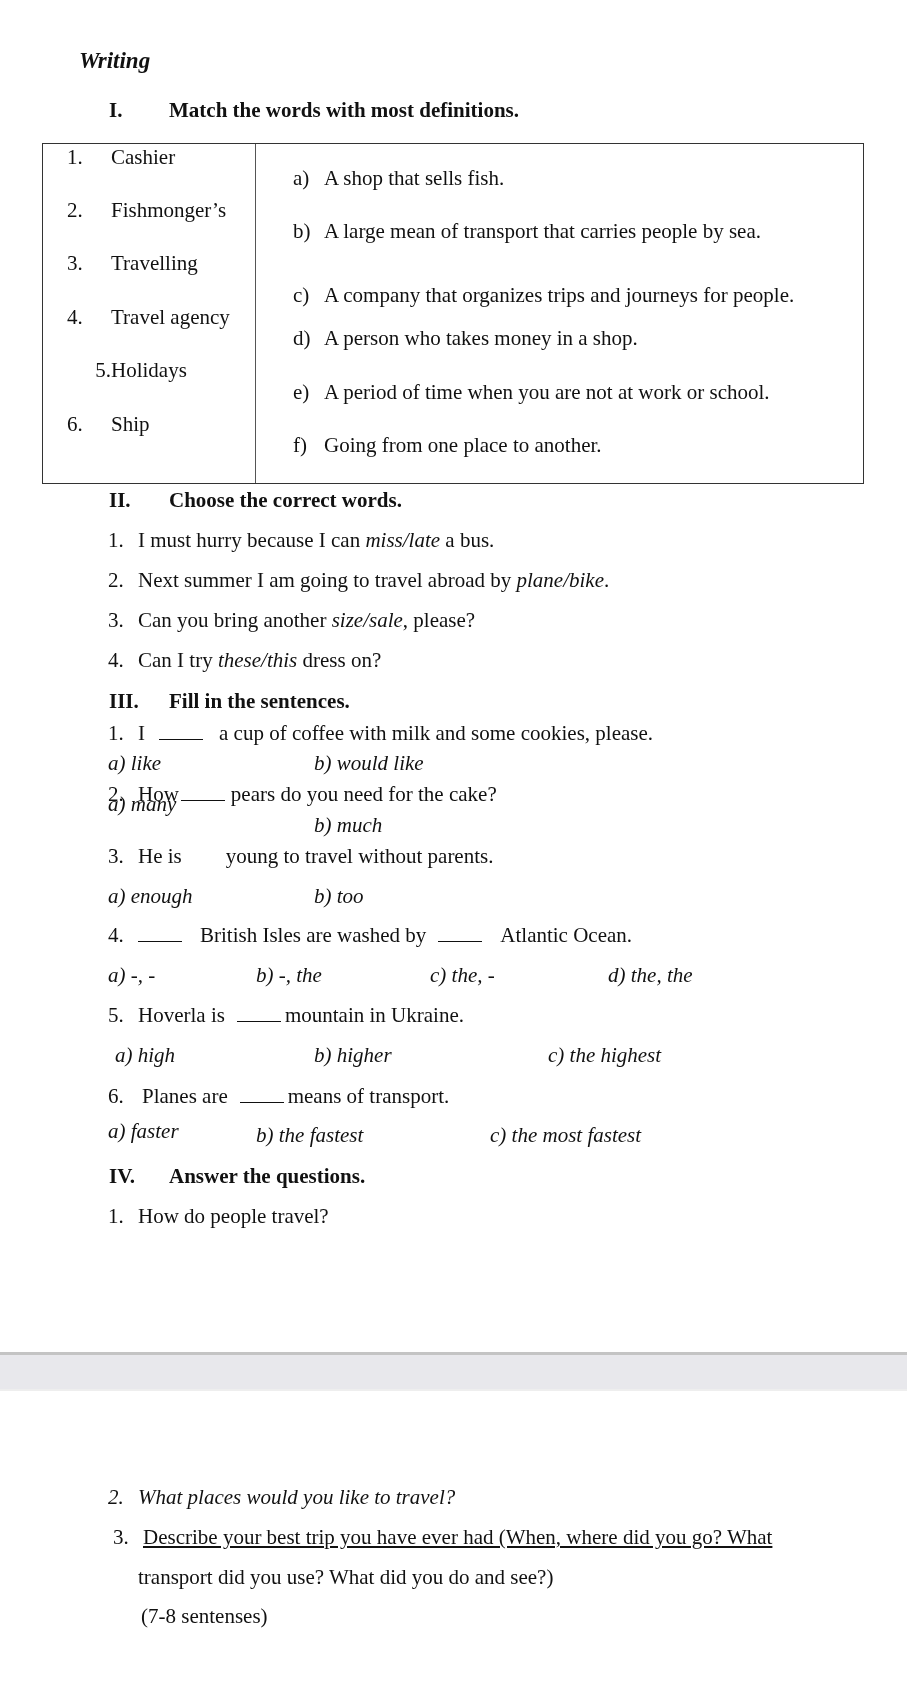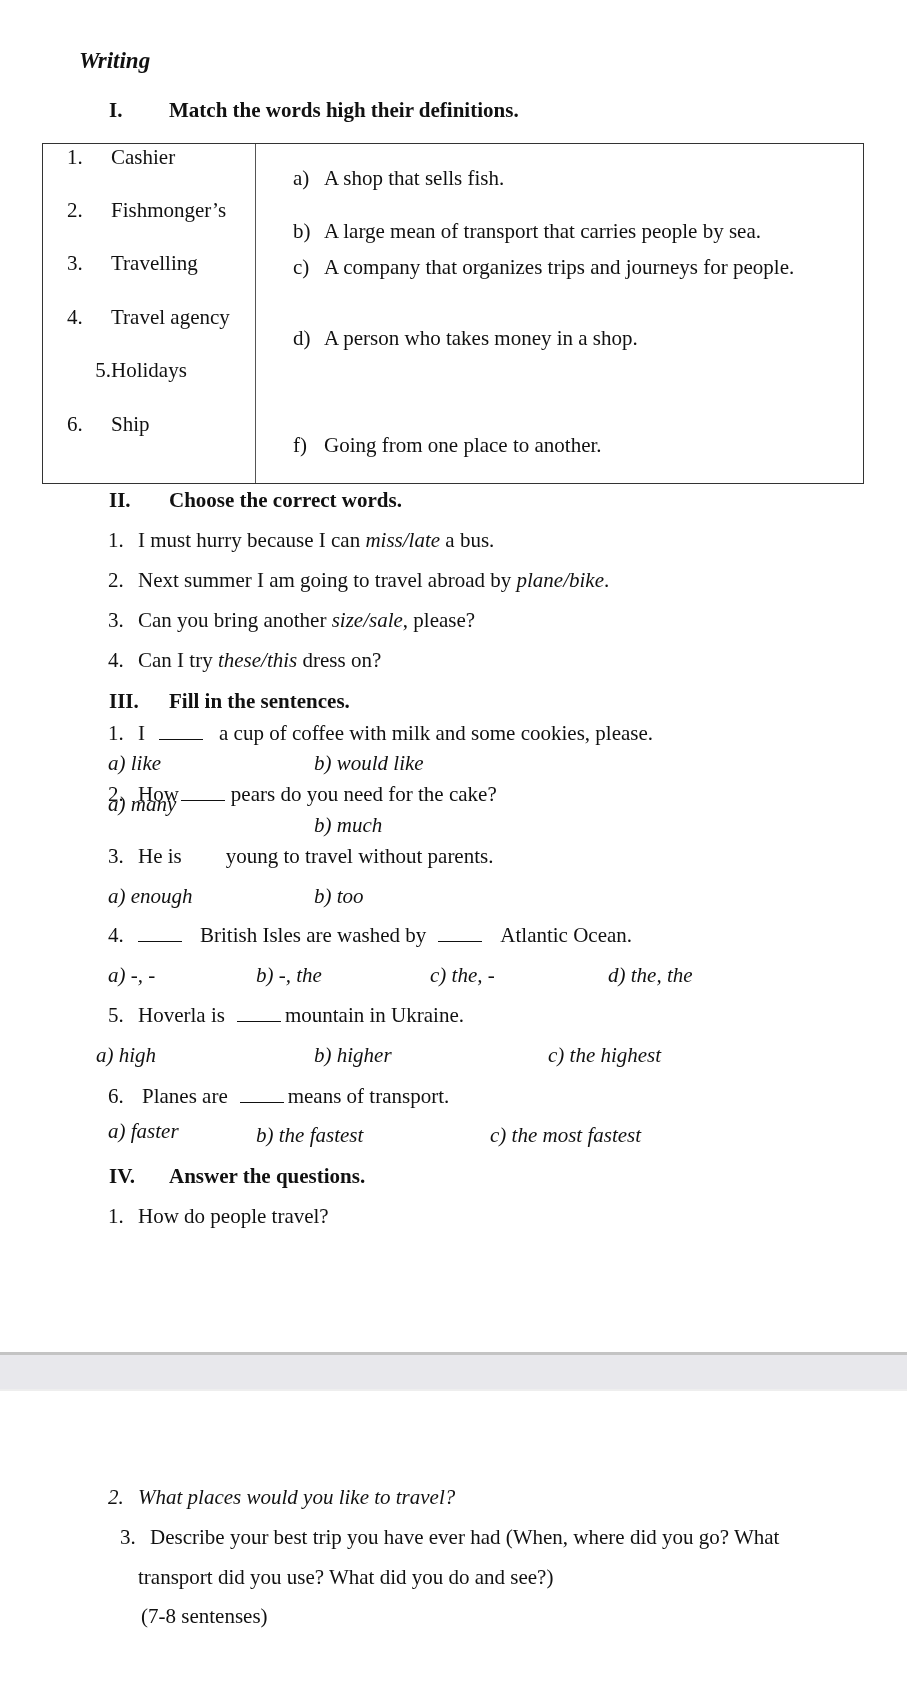--- a/index.html
+++ b/index.html
@@ -35,36 +35,37 @@
     background: #e8e8ec; border-top: 3px solid #c4c4c4; box-sizing: border-box;
     border-bottom: 2px solid #eeeeee;
   }
 </style>
 </head>
 <body>
 
 <div class="abs" id="title">Writing</div>
 
 <div class="abs t b" style="left:109px; top:98px;">
-  <span class="sec-num">I.</span><span>Match the words high their definitions.</span>
+  <span class="sec-num">I.</span><span>Match the words with most definitions.</span>
 </div>
 
 <div id="match-table">
   <div id="match-divider"></div>
   <div class="word-item" style="top:1px;"><span class="n">1.</span><span>Cashier</span></div>
   <div class="word-item" style="top:54px;"><span class="n">2.</span><span>Fishmonger’s</span></div>
   <div class="word-item" style="top:107px;"><span class="n">3.</span><span>Travelling</span></div>
   <div class="word-item" style="top:161px;"><span class="n">4.</span><span>Travel agency</span></div>
   <div class="word-item" style="top:214px;text-align:right;"><span class="n">5.</span><span>Holidays</span></div>
   <div class="word-item" style="top:268px;"><span class="n">6.</span><span>Ship</span></div>
 
   <div class="def-item" style="top:22px;"><span class="n">a)</span><span>A shop that sells fish.</span></div>
   <div class="def-item" style="top:75px;"><span class="n">b)</span><span>A large mean of transport that carries people by sea.</span></div>
-  <div class="def-item" style="top:111px;"><span class="n">c)</span><span>A company that organizes trips and journeys for people.</span></div>
+  <div class="def-item" style="top:139px;"><span class="n">c)</span><span>A company that organizes trips and journeys for people.</span></div>
   <div class="def-item" style="top:182px;"><span class="n">d)</span><span>A person who takes money in a shop.</span></div>
+  <div class="def-item" style="top:236px;"><span class="n">e)</span><span>A period of time when you are not at work or school.</span></div>
   <div class="def-item" style="top:289px;font-family:Liberation Serif, serif;"><span class="n">f)</span><span>Going from one place to another.</span></div>
 </div>
 
 <div class="abs t b" style="left:109px; top:488px;">
   <span class="sec-num">II.</span><span>Choose the correct words.</span>
 </div>
 <div class="abs t" style="left:108px; top:528px;"><span style="display:inline-block;width:30px">1.</span><span>I must hurry because I can </span><span class="i">miss/late</span><span> a bus.</span></div>
 <div class="abs t" style="left:108px; top:568px;"><span style="display:inline-block;width:30px">2.</span><span>Next summer I am going to travel abroad by </span><span class="i">plane/bike</span><span>.</span></div>
 <div class="abs t" style="left:108px; top:608px;"><span style="display:inline-block;width:30px">3.</span><span>Can you bring another </span><span class="i">size/sale</span><span>, please?</span></div>
 <div class="abs t" style="left:108px; top:648px;"><span style="display:inline-block;width:30px">4.</span><span>Can I try </span><span class="i">these/this</span><span> dress on?</span></div>
@@ -85,32 +86,32 @@
 <div class="abs t i" style="left:108px; top:884px;">a) enough</div>
 <div class="abs t i" style="left:314px; top:884px;">b) too</div>
 
 <div class="abs t" style="left:108px; top:923px;"><span style="display:inline-block;width:30px">4.</span><span class="blank" style="margin:0 18px 0 0"></span><span>British Isles are washed by</span><span class="blank" style="margin:0 18px 0 12px"></span><span>Atlantic Ocean.</span></div>
 <div class="abs t i" style="left:108px; top:963px;">a) -, -</div>
 <div class="abs t i" style="left:256px; top:963px;">b) -, the</div>
 <div class="abs t i" style="left:430px; top:963px;">c) the, -</div>
 <div class="abs t i" style="left:608px; top:963px;">d) the, the</div>
 
 <div class="abs t" style="left:108px; top:1003px;"><span style="display:inline-block;width:30px">5.</span><span>Hoverla is</span><span class="blank" style="margin:0 4px 0 12px"></span><span>mountain in Ukraine.</span></div>
-<div class="abs t i" style="left:96px; top:1043px;text-align:center;">a) high</div>
+<div class="abs t i" style="left:115px; top:1043px;text-align:center;">a) high</div>
 <div class="abs t i" style="left:314px; top:1043px;">b) higher</div>
 <div class="abs t i" style="left:548px; top:1043px;">c) the highest</div>
 
 <div class="abs t" style="left:108px; top:1084px;"><span style="display:inline-block;width:34px">6.</span><span>Planes are</span><span class="blank" style="margin:0 4px 0 12px"></span><span>means of transport.</span></div>
 <div class="abs t i" style="left:108px; top:1119px;">a) faster</div>
 <div class="abs t i" style="left:256px; top:1123px;">b) the fastest</div>
 <div class="abs t i" style="left:490px; top:1123px;">c) the most fastest</div>
 
 <div class="abs t b" style="left:109px; top:1164px;">
   <span class="sec-num">IV.</span><span>Answer the questions.</span>
 </div>
 <div class="abs t" style="left:108px; top:1204px;"><span style="display:inline-block;width:30px">1.</span><span>How do people travel?</span></div>
 
 <div id="gray-band"></div>
 
 <div class="abs t" style="left:108px; top:1485px;font-style:italic;"><span style="display:inline-block;width:30px">2.</span><span>What places would you like to travel?</span></div>
-<div class="abs t" style="left:120px; top:1525px;"><span style="display:inline-block;width:30px">3.</span><span>Describe your best trip you have ever had (When, where did you go? What</span></div>
+<div class="abs t" style="left:113px; top:1525px;text-decoration:underline;"><span style="display:inline-block;width:30px">3.</span><span>Describe your best trip you have ever had (When, where did you go? What</span></div>
 <div class="abs t" style="left:138px; top:1565px;">transport did you use? What did you do and see?)</div>
 <div class="abs t" style="left:141px; top:1604px;">(7-8 sentenses)</div>
 
 </body></html>

